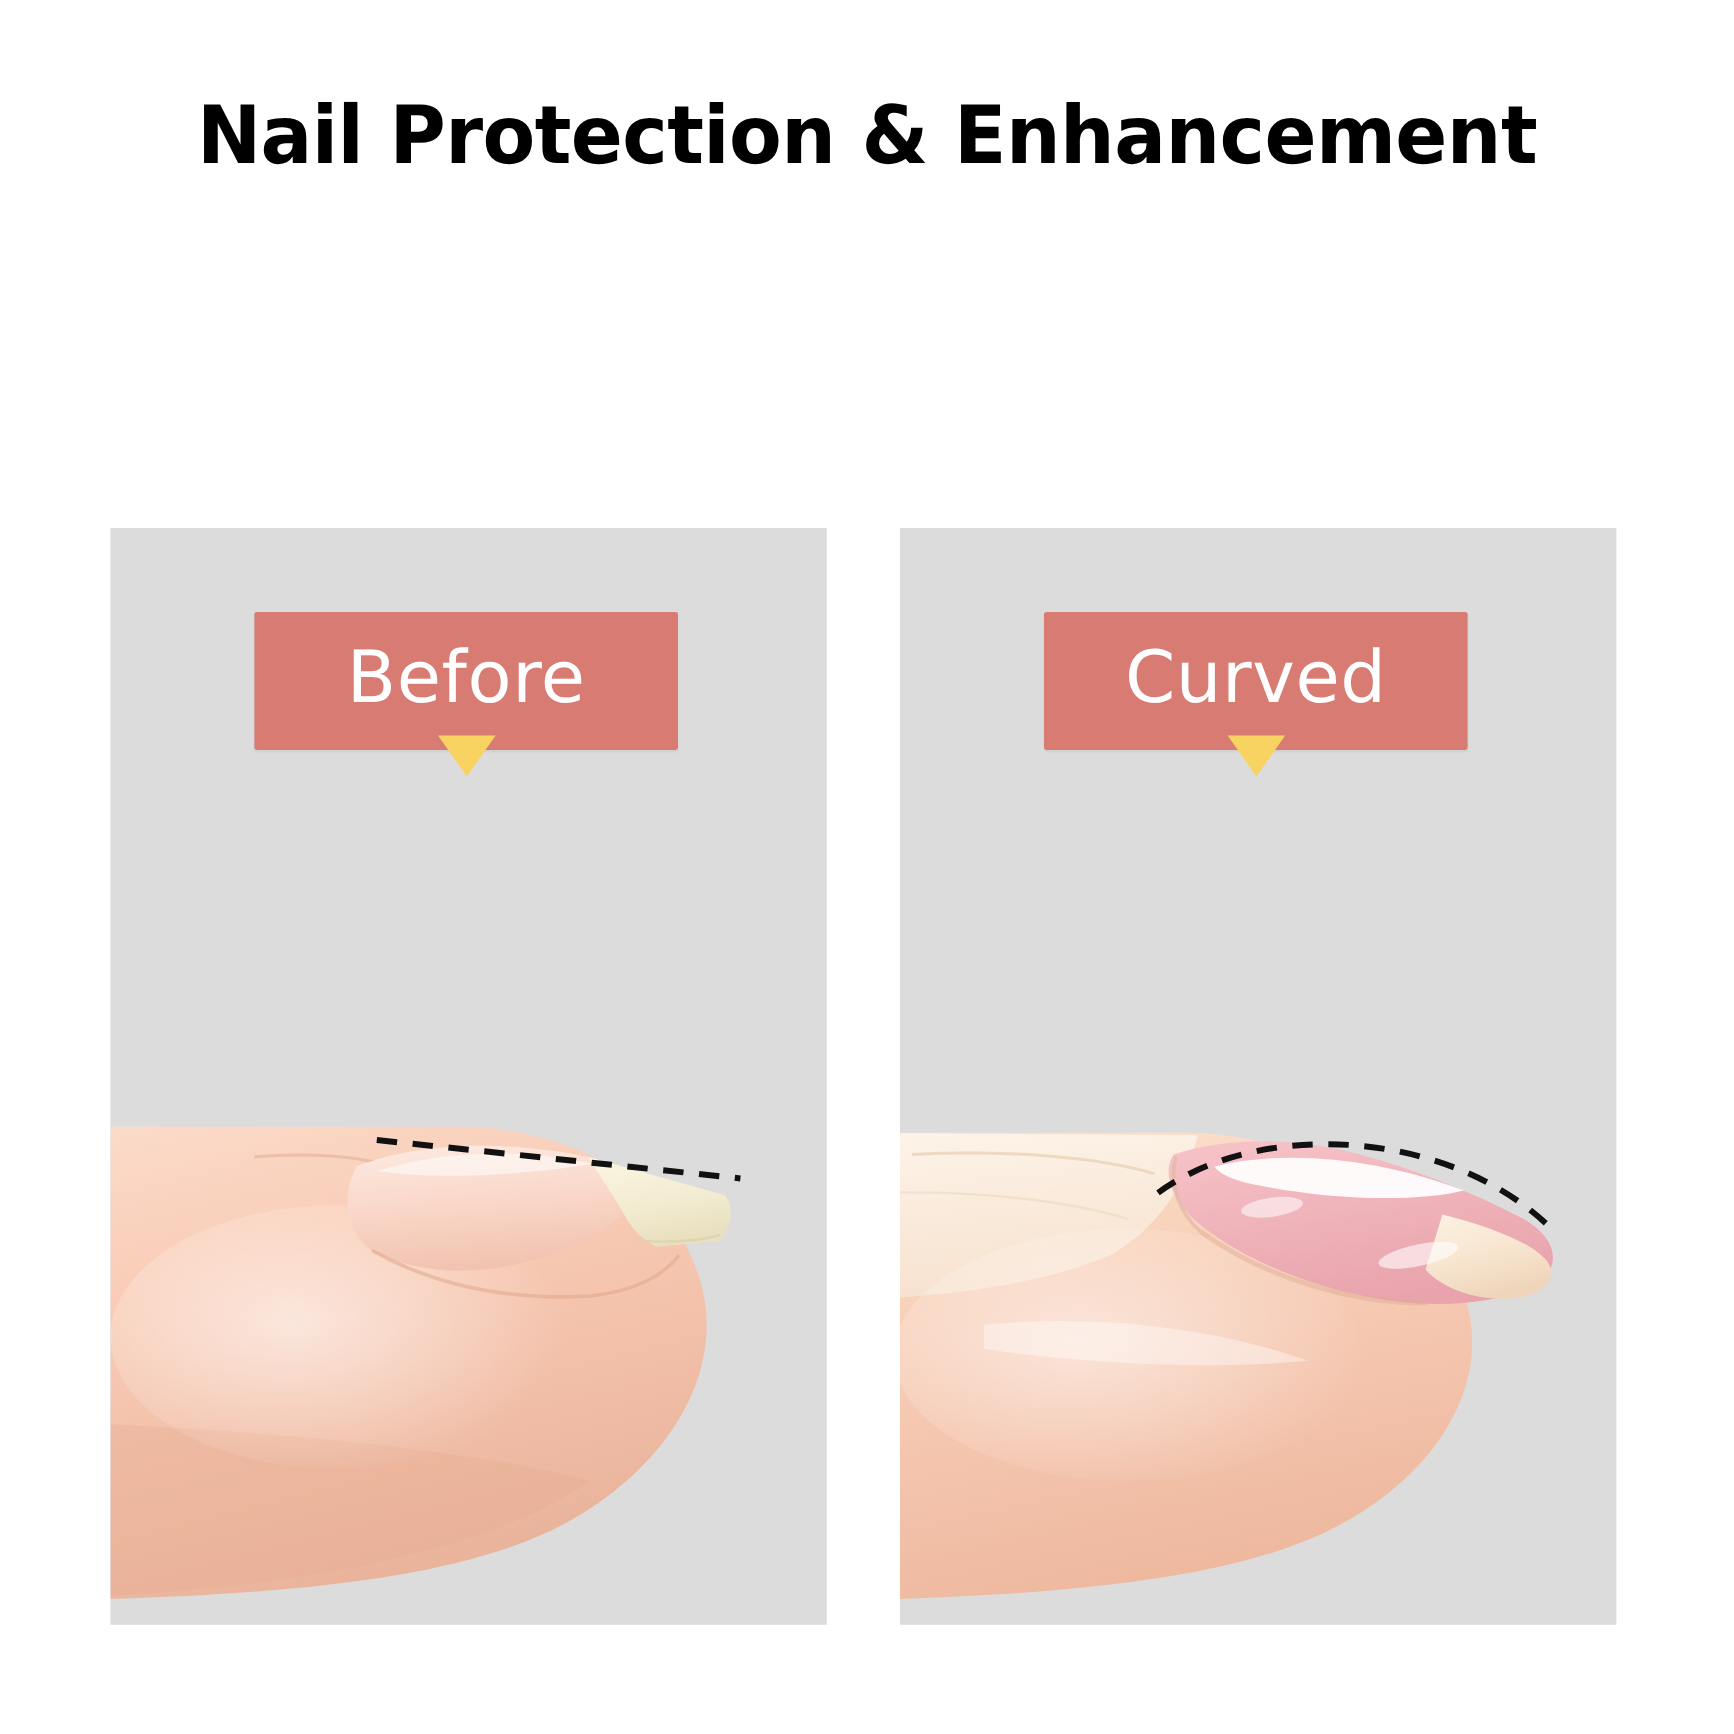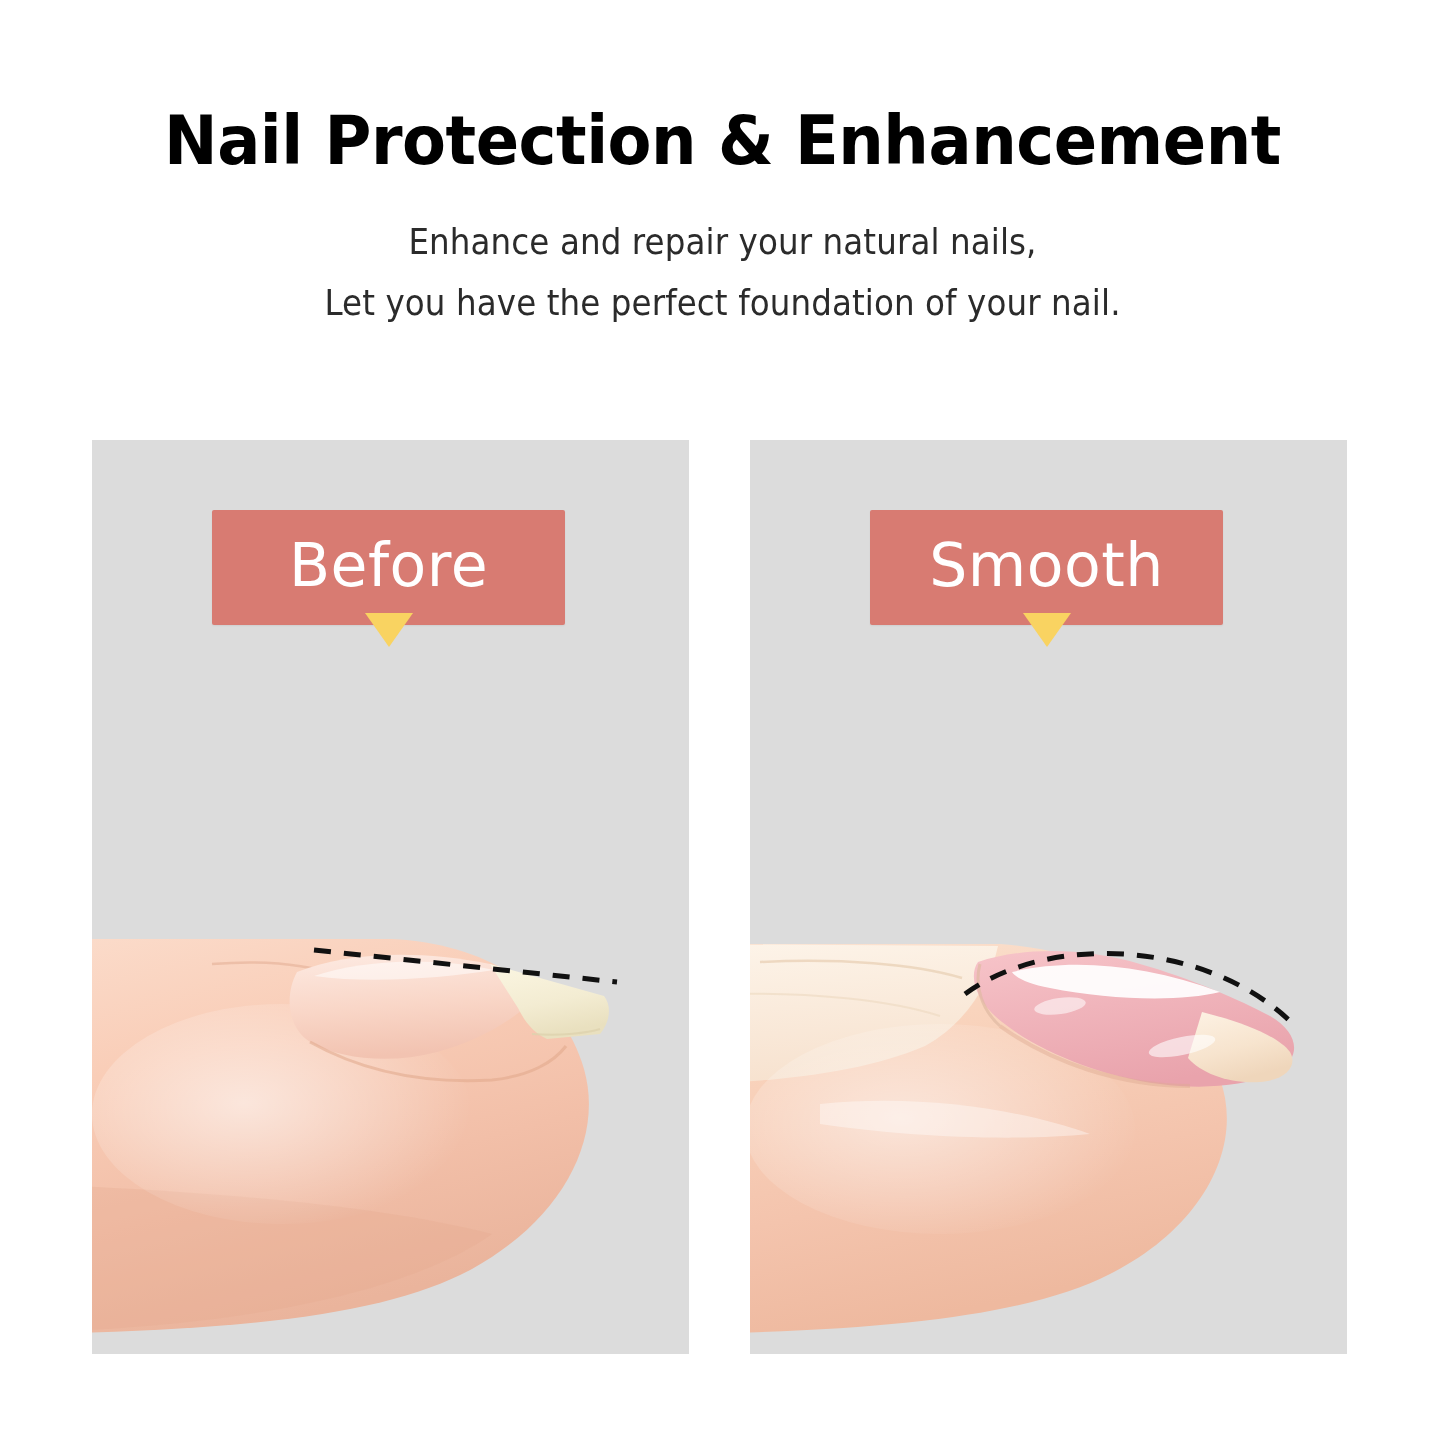--- a/index.html
+++ b/index.html
@@ -20,21 +20,20 @@
     background: #ffffff;
   }
 
   
   .header {
     position: absolute;
     top: 0;
     left: 0;
     width: 1445px;
     text-align: center;
-    margin-top: 28px;
   }
 
   .page-title {
     margin-top: 78px;
     font-family: "DejaVu Sans", "Liberation Sans", sans-serif;
     font-size: 67px;
     font-weight: 700;
     letter-spacing: -0.5px;
     line-height: 1.05;
     color: #000000;
@@ -168,24 +167,20 @@
   }
 </style>
 </head>
 <body>
 
 <div class="page">
 
   <div class="header">
     <h1 class="page-title">Nail Protection &amp; Enhancement</h1>
 
-    <div class="subtitle-block">
-      <div class="subtitle-line">Enhance and repair your natural nails,</div>
-      <div class="subtitle-line">Let you have the perfect foundation of your nail.</div>
-    </div>
   </div>
 
   <div class="panels">
 
     <div class="panel left">
 
       <div class="banner-wrap">
         <div class="banner">
           <span class="banner-label">Before</span>
         </div>
@@ -249,21 +244,21 @@
         <svg class="guide-svg" viewBox="0 0 597 420">
           <path d="M 222,16 L 525,48" stroke="#111111" stroke-width="5" stroke-dasharray="17 13" stroke-linecap="butt" fill="none"></path>
         </svg>
       </div>
     </div>
 
     <div class="panel right">
 
       <div class="banner-wrap">
         <div class="banner">
-          <span class="banner-label">Smooth</span>
+          <span class="banner-label">Curved</span>
         </div>
         <div class="banner-arrow"></div>
       </div>
 
 
       <div class="photo">
         <svg class="finger-svg" viewBox="0 0 597 420" preserveAspectRatio="none">
           <defs>
             <linearGradient id="skinA" x1="0" y1="0" x2="0.3" y2="1">
               <stop offset="0%" stop-color="#fbe6d6"></stop>

